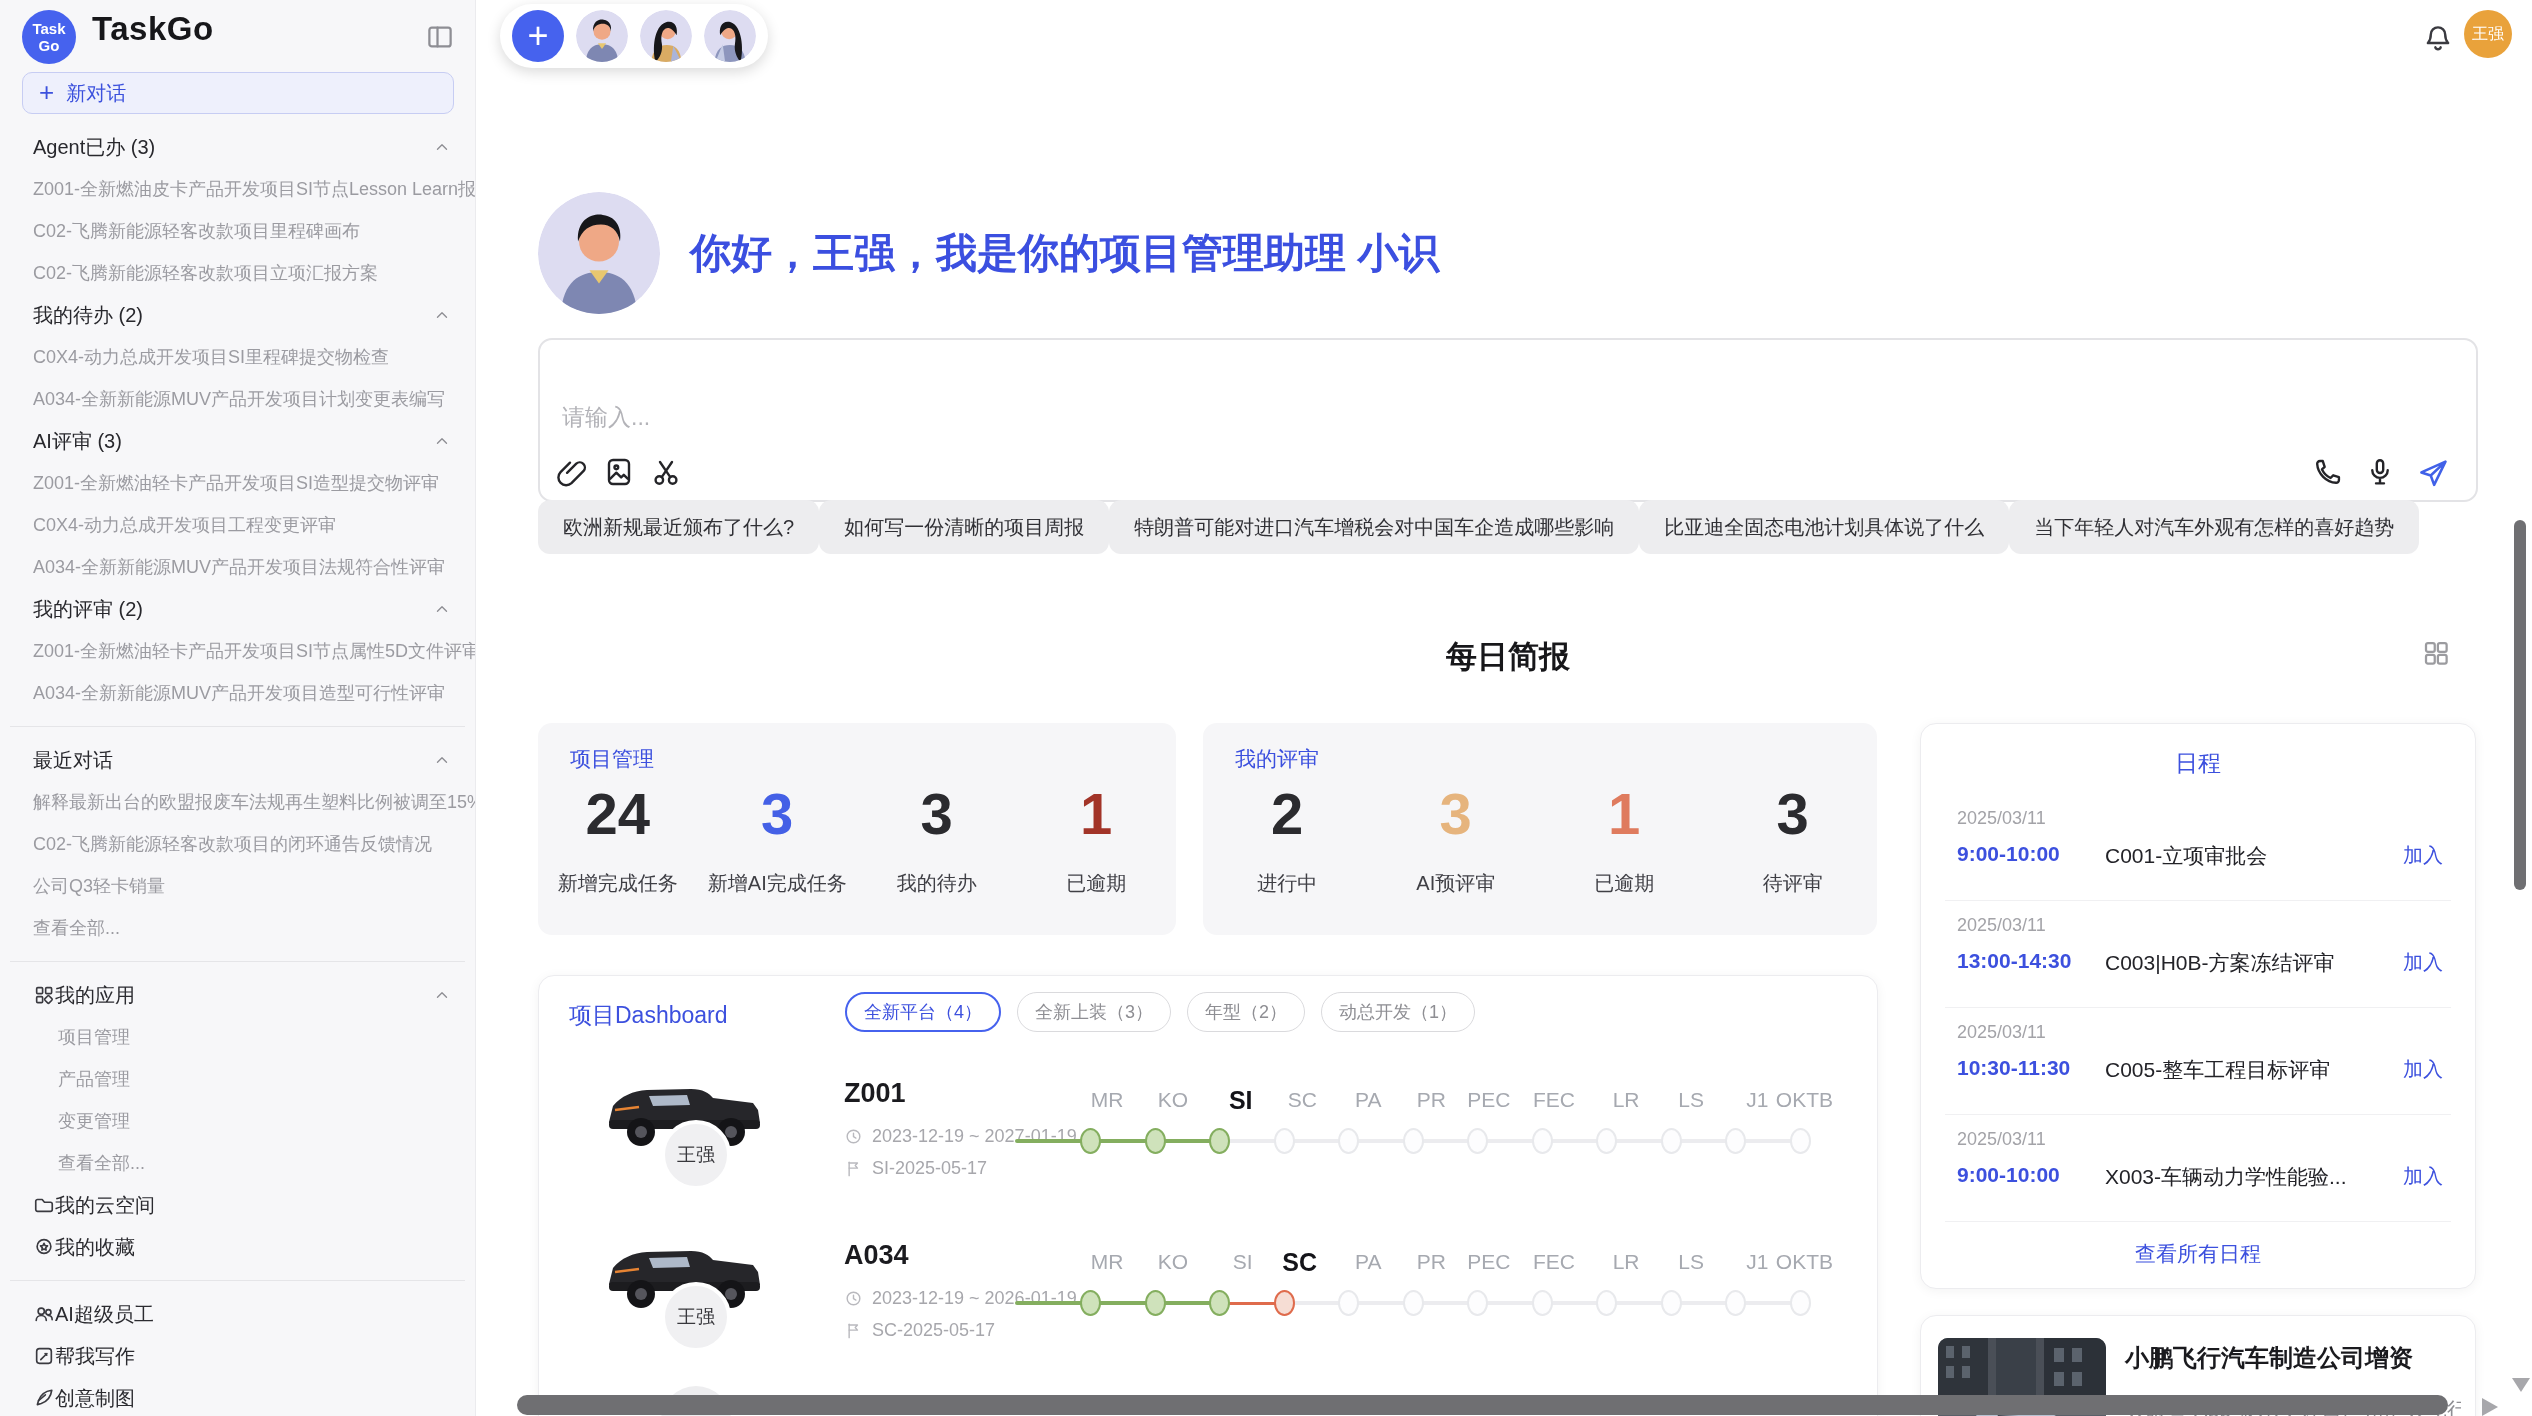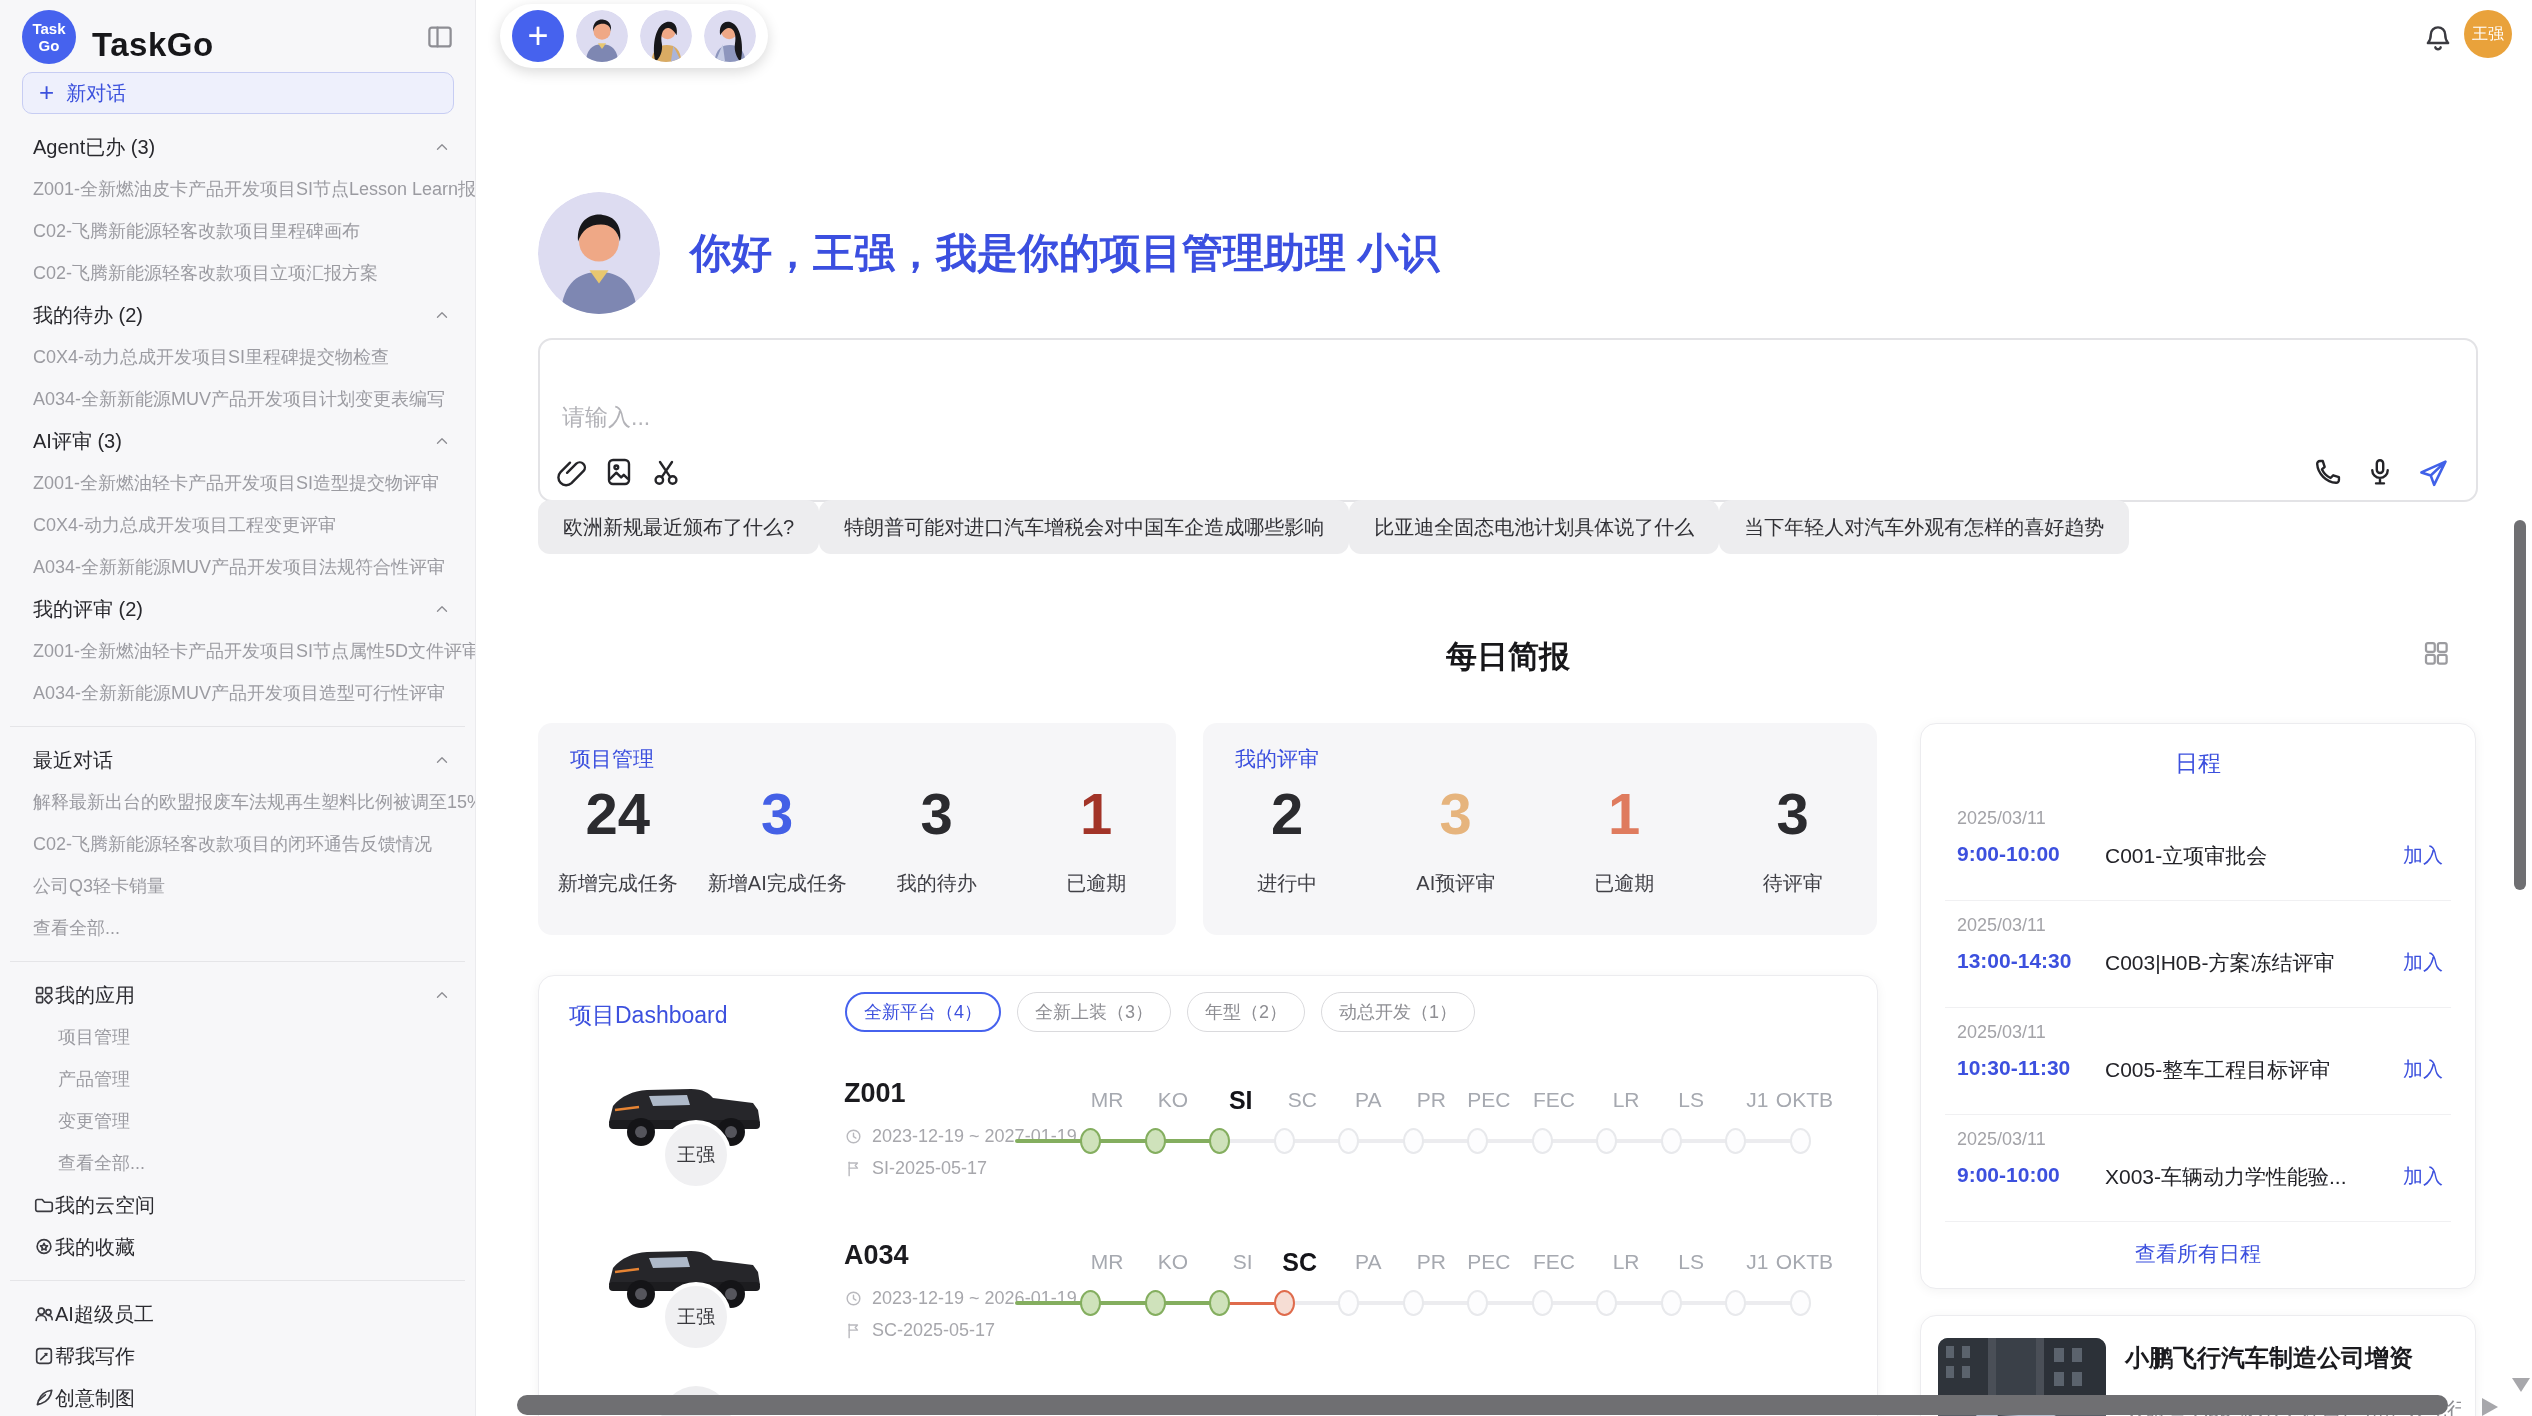--- a/index.html
+++ b/index.html
@@ -4,21 +4,21 @@
 <style>
   html,body{margin:0;padding:0;width:2532px;height:1416px;overflow:hidden;background:#fff;
     font-family:"Liberation Sans","DejaVu Sans",sans-serif;-webkit-font-smoothing:antialiased;}
   #app{position:relative;width:2532px;height:1416px;overflow:hidden;}
   svg{display:block}
   .ic{stroke:currentColor;fill:none;stroke-width:1.8;stroke-linecap:round;stroke-linejoin:round}
 
   
   .sidebar{position:absolute;left:0;top:0;width:476px;height:1416px;background:#f7f7f9;
     border-right:1px solid #ebebee;box-sizing:border-box;overflow:hidden}
-  .side-head{position:absolute;left:22px;top:10px;display:flex;align-items:flex-end;gap:16px}
+  .side-head{position:absolute;left:22px;top:10px;display:flex;align-items:flex-start;gap:16px}
   .logo{width:54px;height:54px;border-radius:50%;background:#4662ee;color:#fff;display:flex;
     flex-direction:column;align-items:center;justify-content:center;font-size:15px;line-height:17px;font-weight:700}
   .app-title{font-size:33px;font-weight:700;color:#17171a;letter-spacing:.5px}
   .collapse-btn{position:absolute;right:20px;top:22px;width:30px;height:30px;color:#8e8e94;cursor:pointer}
   .newchat{position:absolute;left:22px;top:72px;width:432px;height:42px;background:#eef0fc;
     border:1px solid #c7cdf3;border-radius:10px;display:flex;align-items:center;gap:12px;
     padding:0 16px;box-sizing:border-box;color:#3c51dd;font-size:20px;cursor:pointer}
   .newchat .plus{font-size:26px;font-weight:400;line-height:1;margin-top:-3px}
   .rows{position:absolute;left:0;right:0;top:126px}
   .row{height:42px;display:flex;align-items:center;padding:0 50px 0 33px;box-sizing:border-box;
@@ -483,20 +483,21 @@
         <span class="cico send">
             <svg width="34" height="34">
               <use href="#ic-send"></use>
             </svg>
           </span>
       </div>
     </div>
 
     <div class="chips">
       <div class="chip">欧洲新规最近颁布了什么?</div>
+      <div class="chip">如何写一份清晰的项目周报</div>
       <div class="chip">特朗普可能对进口汽车增税会对中国车企造成哪些影响</div>
       <div class="chip">比亚迪全固态电池计划具体说了什么</div>
       <div class="chip">当下年轻人对汽车外观有怎样的喜好趋势</div>
     </div>
 
     <div class="brief-title">每日简报</div>
     <div class="layout-ic">
         <svg width="30" height="30">
           <use href="#ic-grid"></use>
         </svg>

